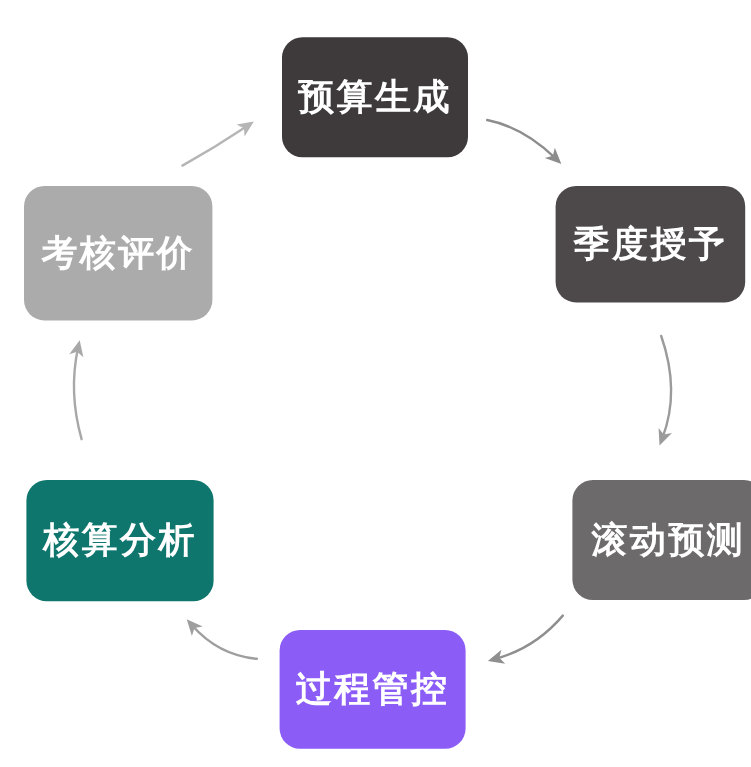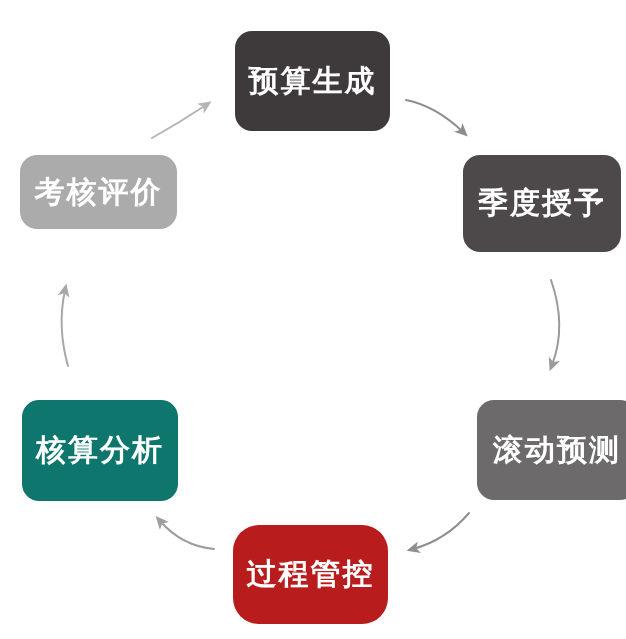--- a/index.html
+++ b/index.html
@@ -38,21 +38,21 @@
     font-size: 30px;
     font-weight: 700;
     letter-spacing: 2px;
     white-space: nowrap;
   }
   #node-budget     { left: 235px; top: 31px;  width: 155px; height: 100px; }
   #node-quarterly  { left: 443px; top: 155px; width: 158px; height: 97px;  }
   #node-rolling    { left: 444px; top: 400px; width: 160px; height: 100px; margin-left: 33px; }
   #node-process    { left: 233px; top: 525px; width: 155px; height: 99px;  }
   #node-accounting { left: 22px;  top: 400px; width: 156px; height: 101px; }
-  #node-assessment { left: 20px;  top: 155px; width: 157px; height: 74px;  }
+  #node-assessment { left: 20px;  top: 155px; width: 157px; height: 112px;  }
 </style>
 </head>
 <body>
 
 <div class="canvas">
 
   <svg class="arrows" viewBox="0 0 626 639" xmlns="http://www.w3.org/2000/svg">
     <defs>
       <marker id="ah0" viewBox="0 0 12 12" refX="6" refY="6" markerWidth="8" markerHeight="8" orient="auto">
         <path d="M1,1.5 L11,6 L1,10.5 L3.6,6 Z" fill="#8d8d8d"></path>
@@ -87,21 +87,21 @@
   </div>
 
   <div class="node" id="node-quarterly" style="background: rgb(77, 73, 74); margin-left: 20px;">
     <span class="node-label">季度授予</span>
   </div>
 
   <div class="node" id="node-rolling" style="background: rgb(108, 106, 107);">
     <span class="node-label">滚动预测</span>
   </div>
 
-  <div class="node" id="node-process" style="background: #b91c1c; border-radius: 26px;">
+  <div class="node" id="node-process" style="background: #8b5cf6;">
     <span class="node-label">过程管控</span>
   </div>
 
   <div class="node" id="node-accounting" style="background: #0f766e;">
     <span class="node-label">核算分析</span>
   </div>
 
   <div class="node" id="node-assessment" style="background: rgb(171, 171, 171);">
     <span class="node-label">考核评价</span>
   </div>

